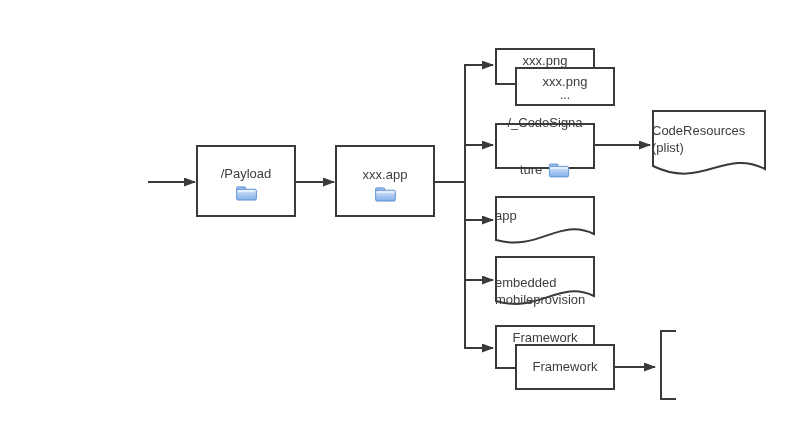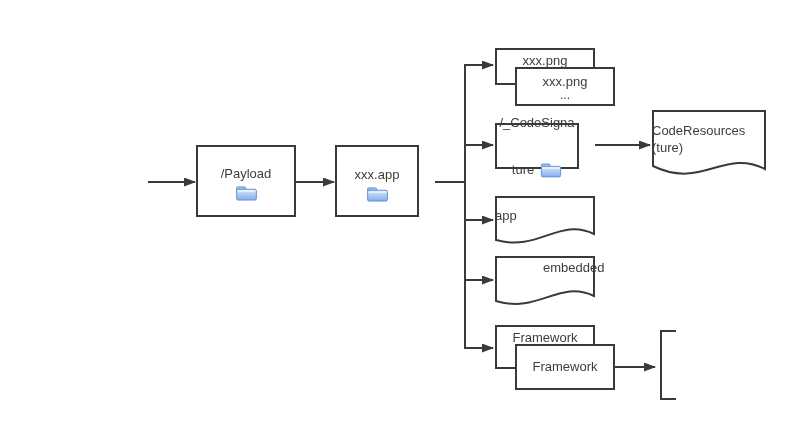--- a/index.html
+++ b/index.html
@@ -66,72 +66,73 @@
 
   <div class="node" style="left:196px;top:145px;width:100px;height:72px;padding-top:4px;">
     <span>/Payload</span>
     <svg class="folder" viewBox="0 0 24 17">
       <rect x="1.5" y="2" width="9.5" height="5" rx="1.2" fill="url(#folderTabGrad)" stroke="#5b8fd4" stroke-width="1"></rect>
       <rect x="1.5" y="4.5" width="21" height="11.5" rx="1.5" fill="url(#folderGrad)" stroke="#5b8fd4" stroke-width="1"></rect>
       <rect x="2.5" y="5.5" width="19" height="2" fill="#ffffff" opacity="0.55"></rect>
     </svg>
   </div>
 
-  <div class="node" style="left:335px;top:145px;width:84px;height:72px;padding-top:6px;">
+  <div class="node" style="left:335px;top:145px;width:100px;height:72px;padding-top:6px;">
     <span>xxx.app</span>
     <svg class="folder" viewBox="0 0 24 17">
       <rect x="1.5" y="2" width="9.5" height="5" rx="1.2" fill="url(#folderTabGrad)" stroke="#5b8fd4" stroke-width="1"></rect>
       <rect x="1.5" y="4.5" width="21" height="11.5" rx="1.5" fill="url(#folderGrad)" stroke="#5b8fd4" stroke-width="1"></rect>
       <rect x="2.5" y="5.5" width="19" height="2" fill="#ffffff" opacity="0.55"></rect>
     </svg>
   </div>
 
   <div class="node top-label" style="left:495px;top:48px;width:100px;height:37px;">
     <span>xxx.png</span>
   </div>
   <div class="node top-label" style="left:515px;top:67px;width:100px;height:39px;padding-top:5px;">
     <span>xxx.png</span>
     <span class="ellipsis">...</span>
   </div>
 
-  <div class="node" style="left:495px;top:123px;width:84px;height:46px;gap:31px;">
+  <div class="node" style="left:495px;top:123px;width:100px;height:46px;gap:31px;">
     <span>/_CodeSigna</span>
     <span class="iconrow">
       <span>ture</span>
       <svg class="inline-folder" viewBox="0 0 24 17">
         <rect x="1.5" y="2" width="9.5" height="5" rx="1.2" fill="url(#folderTabGrad)" stroke="#5b8fd4" stroke-width="1"></rect>
         <rect x="1.5" y="4.5" width="21" height="11.5" rx="1.5" fill="url(#folderGrad)" stroke="#5b8fd4" stroke-width="1"></rect>
         <rect x="2.5" y="5.5" width="19" height="2" fill="#ffffff" opacity="0.55"></rect>
       </svg>
     </span>
   </div>
 
   <div class="doc" style="left:652px;top:110px;width:114px;height:78px;">
     <svg width="114" height="85" viewBox="0 0 114 85">
       <path class="doc-path" d="M1,1 H113 V59 C72,38 50,80 1,56 Z"></path>
     </svg>
     <div class="doc-label" style="top:12px;">
       <div>CodeResources</div>
-      <div>(ture)</div>
+      <div>(plist)</div>
     </div>
   </div>
 
   <div class="doc" style="left:495px;top:196px;width:124px;height:56px;">
     <svg width="100" height="62" viewBox="0 0 100 62">
       <path class="doc-path" d="M1,1 H99 V38 C64,21 44,56 1,44 Z"></path>
     </svg>
     <div class="doc-label" style="top:11px;">app</div>
   </div>
 
   <div class="doc" style="left:495px;top:256px;width:100px;height:56px;">
     <svg width="100" height="64" viewBox="0 0 100 64">
       <path class="doc-path" d="M1,1 H99 V40 C64,23 44,58 1,45 Z"></path>
     </svg>
-    <div class="doc-label" style="top:3px;margin-left:48px;">
+    <div class="doc-label" style="top:18px;">
       <div>embedded</div>
+      <div>mobileprovision</div>
     </div>
   </div>
 
   <div class="node top-label" style="left:495px;top:325px;width:100px;height:44px;">
     <span>Framework</span>
   </div>
   <div class="node" style="left:515px;top:344px;width:100px;height:46px;">
     <span>Framework</span>
   </div>
 

